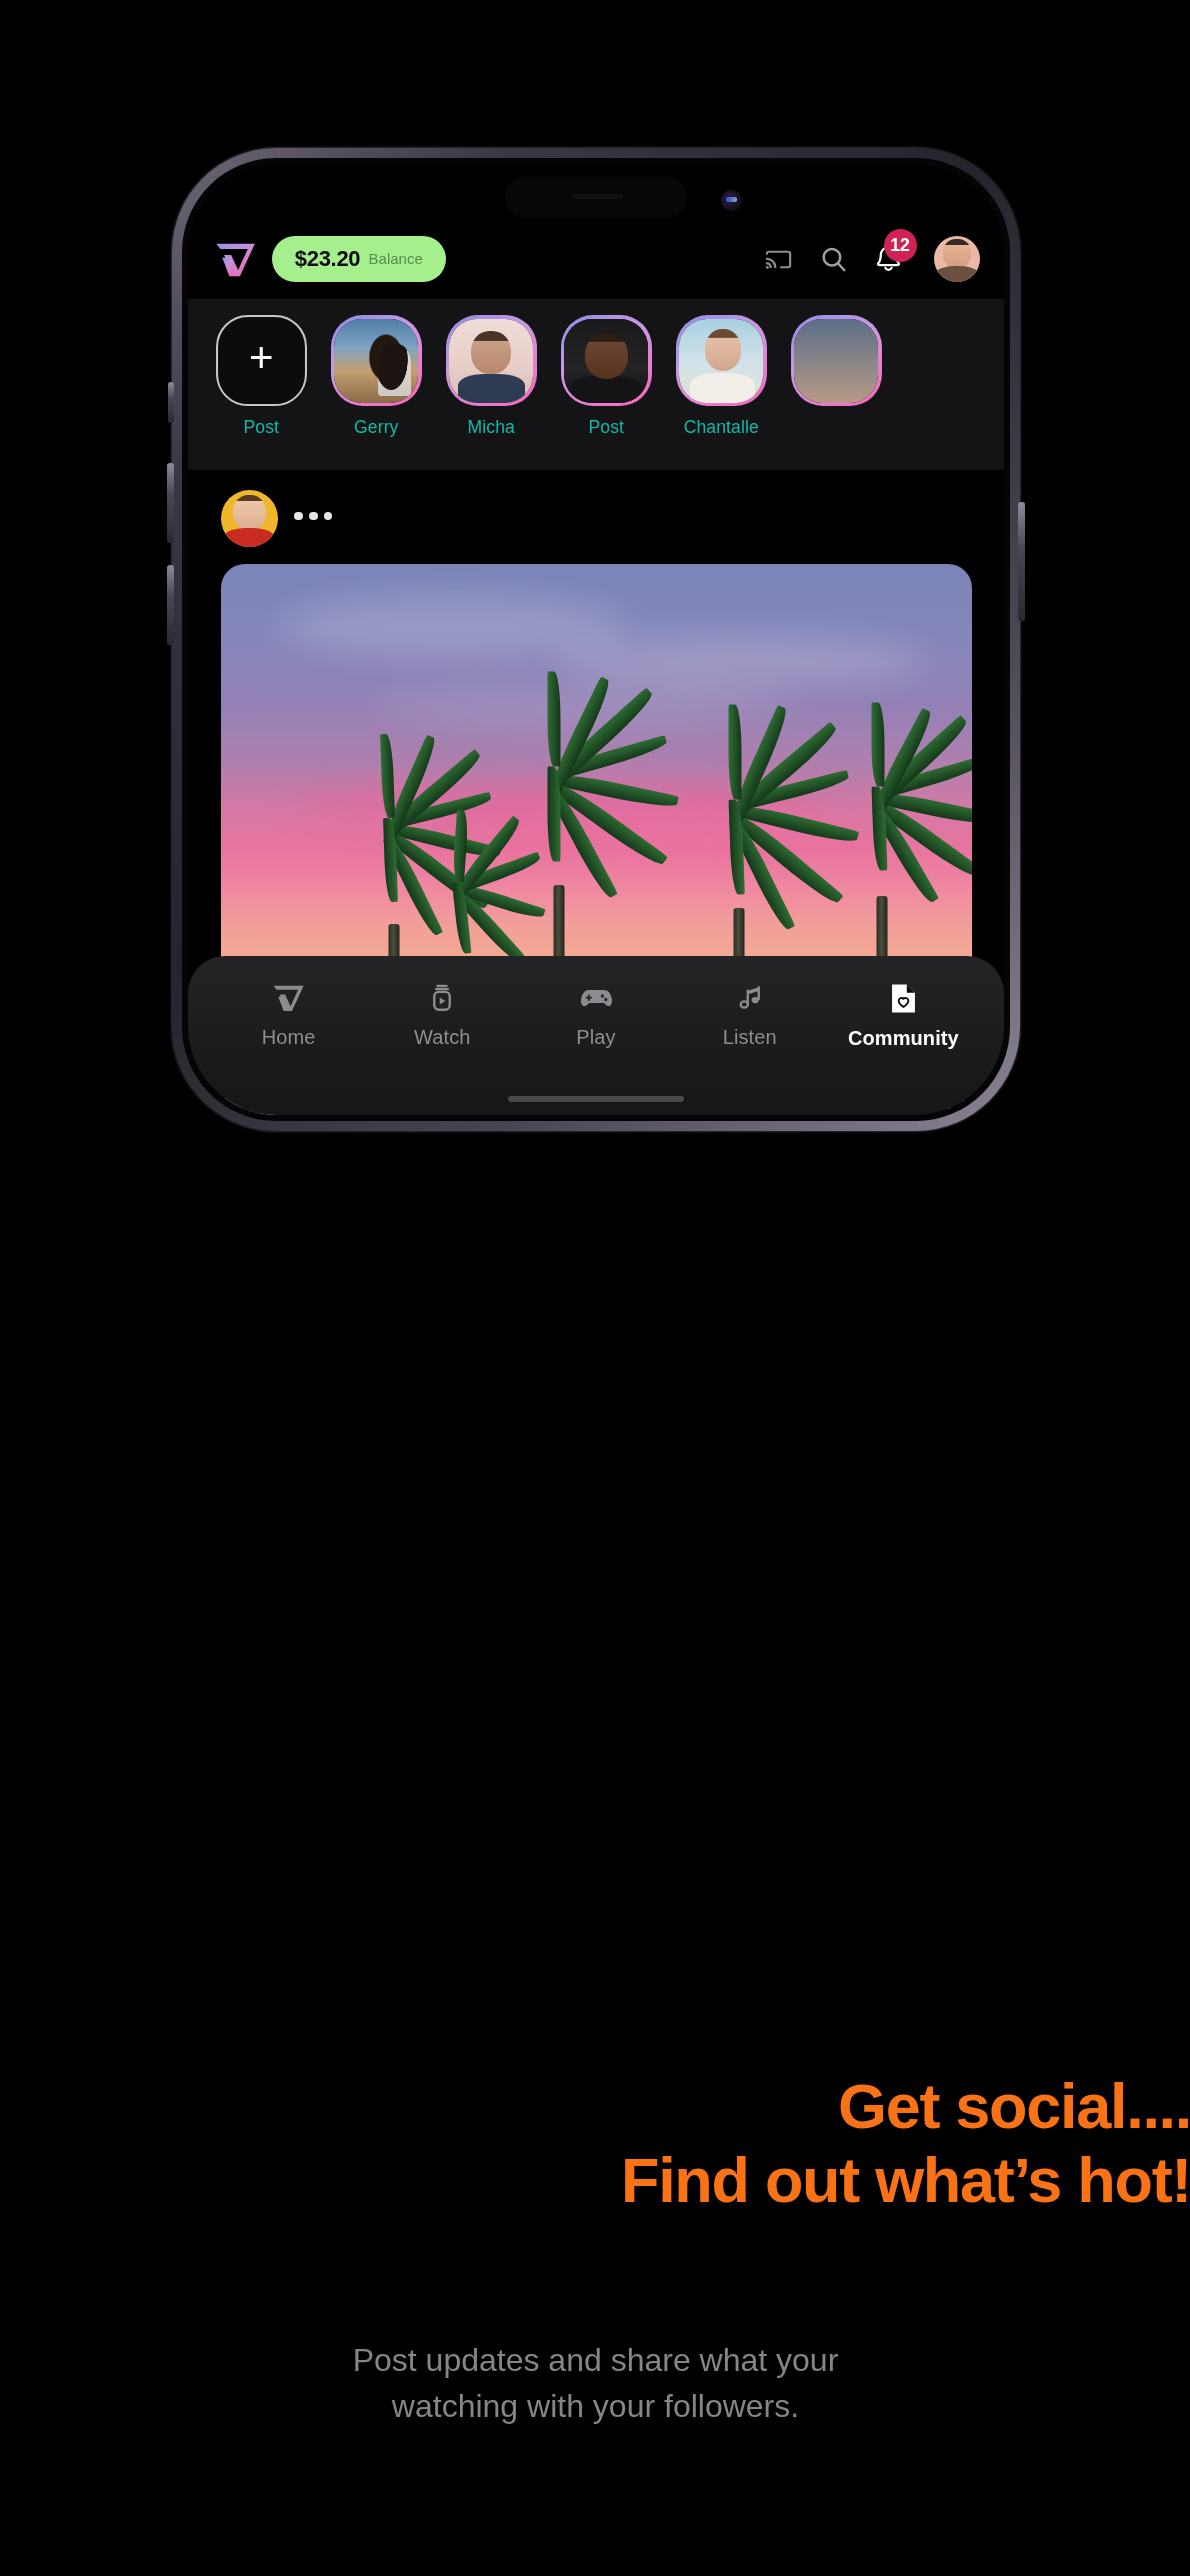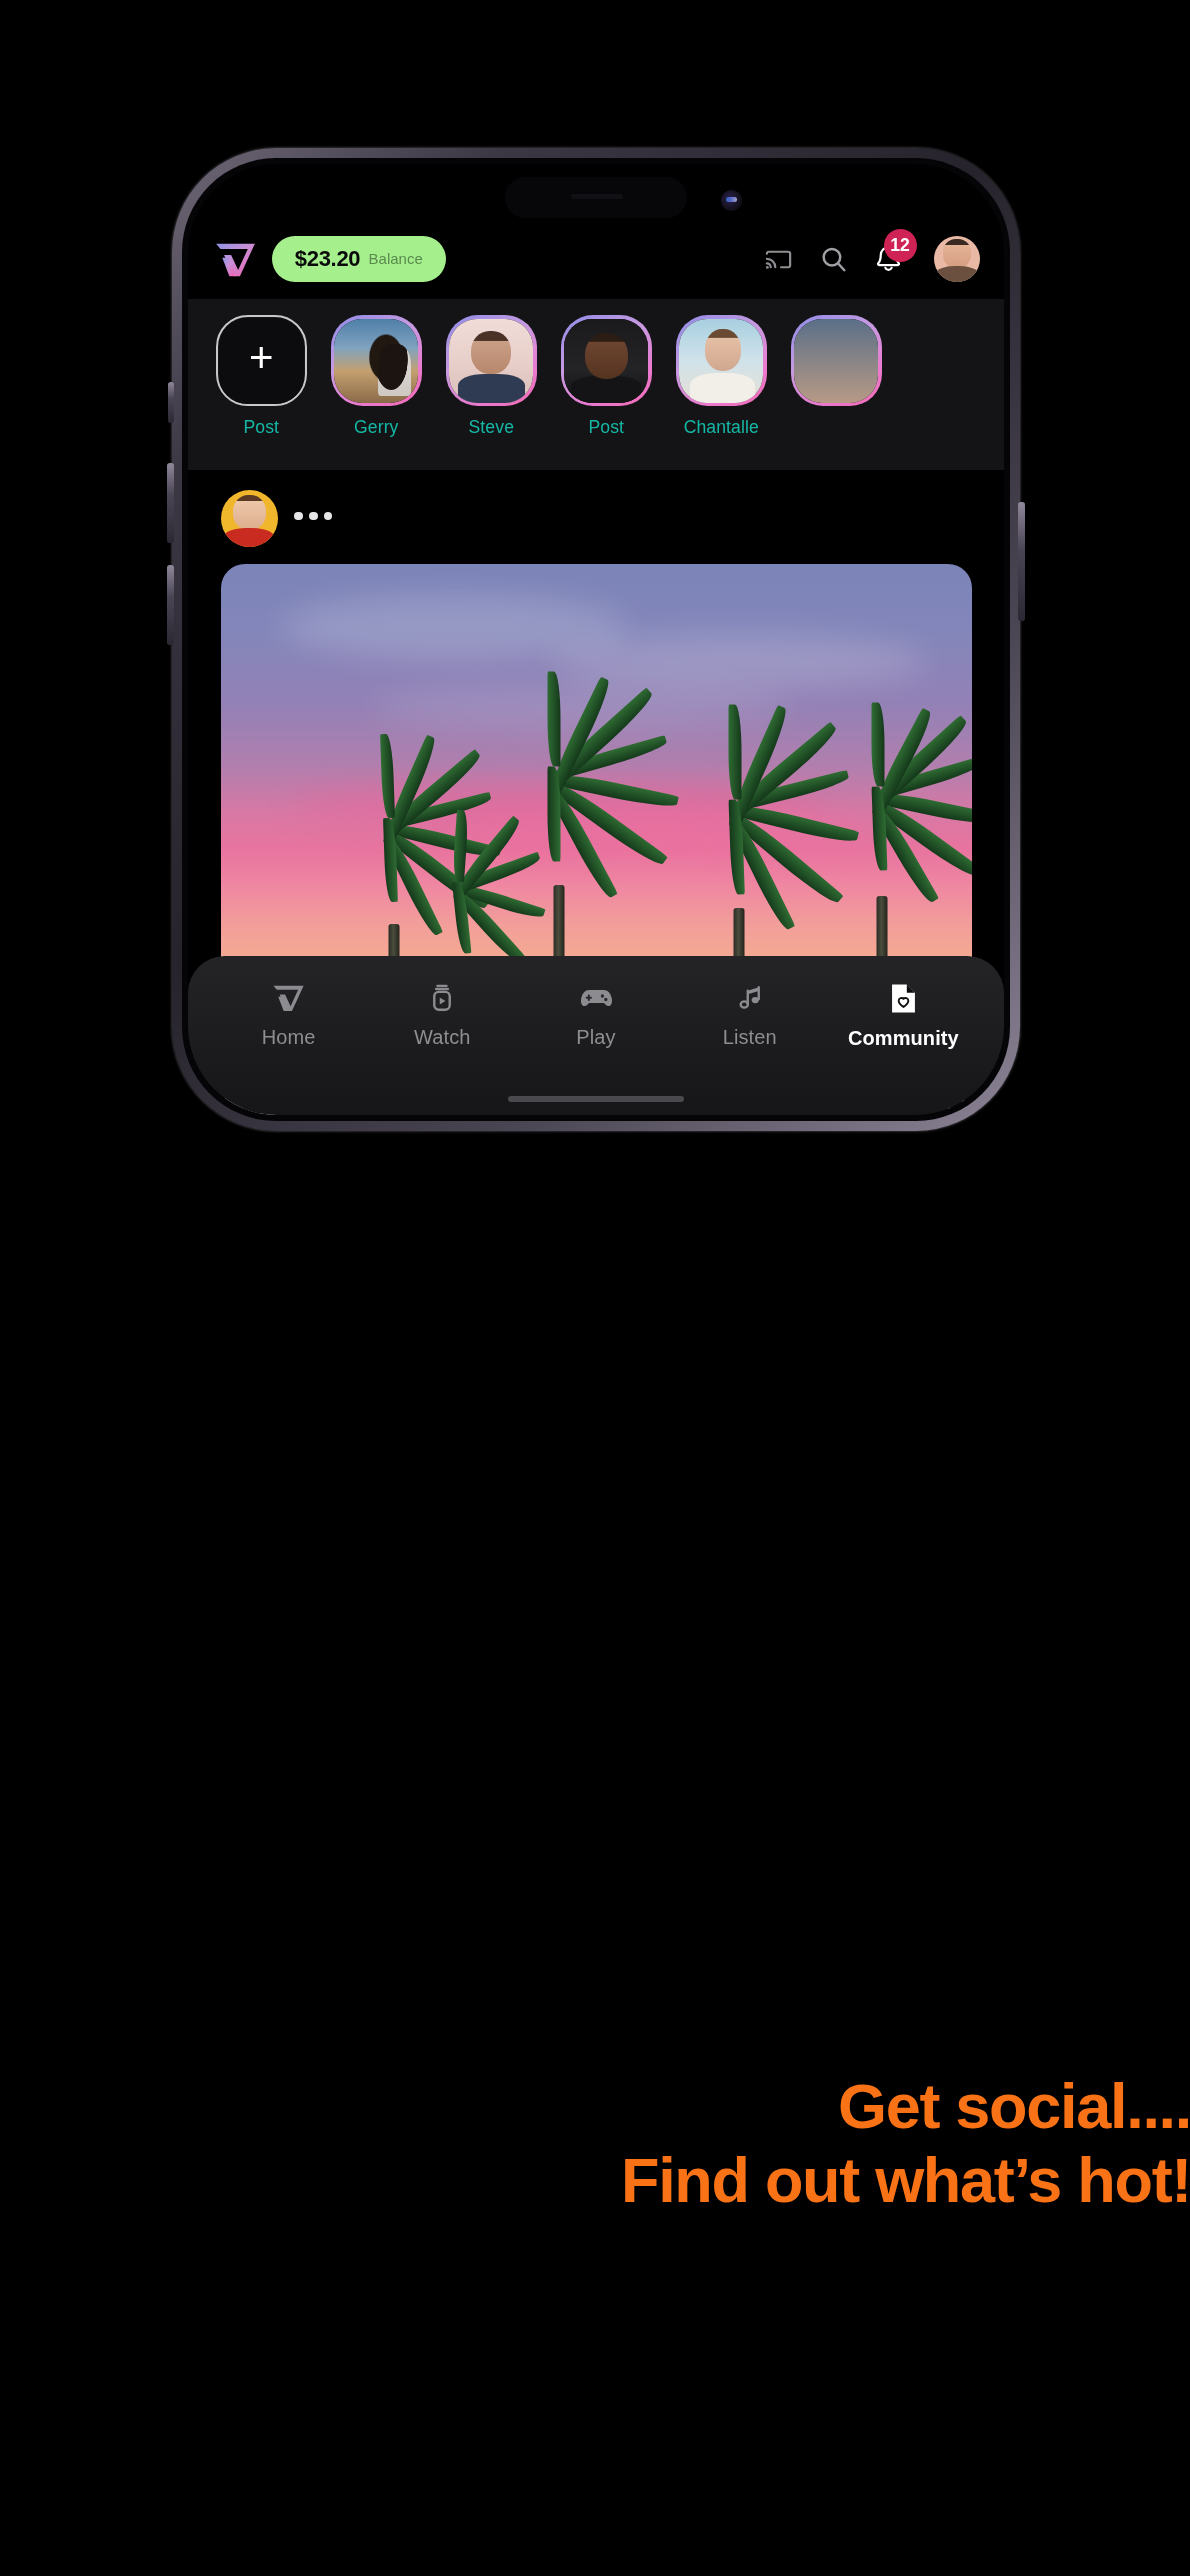--- a/index.html
+++ b/index.html
@@ -452,21 +452,21 @@
             </div>
             <div class="story-name">Gerry</div>
           </div>
 
           <div class="story">
             <div class="story-ring">
               <div class="story-inner">
                   <div class="th th-steve"></div>
                 </div>
             </div>
-            <div class="story-name">Steve</div>
+            <div class="story-name">Micha</div>
           </div>
 
           <div class="story">
             <div class="story-ring">
               <div class="story-inner">
                   <div class="th th-mrjam"></div>
                 </div>
             </div>
             <div class="story-name">Post</div>
           </div>
@@ -650,15 +650,19 @@
 
       </div>
     </div>
   </div>
 
   <div class="headline">
     <div>Get social....</div>
     <div>Find out what’s hot!</div>
   </div>
 
+  <div class="subtext">
+    <div>Post updates and share what your</div>
+    <div>watching with your followers.</div>
+  </div>
 
 </div>
 
 
 </body></html>

